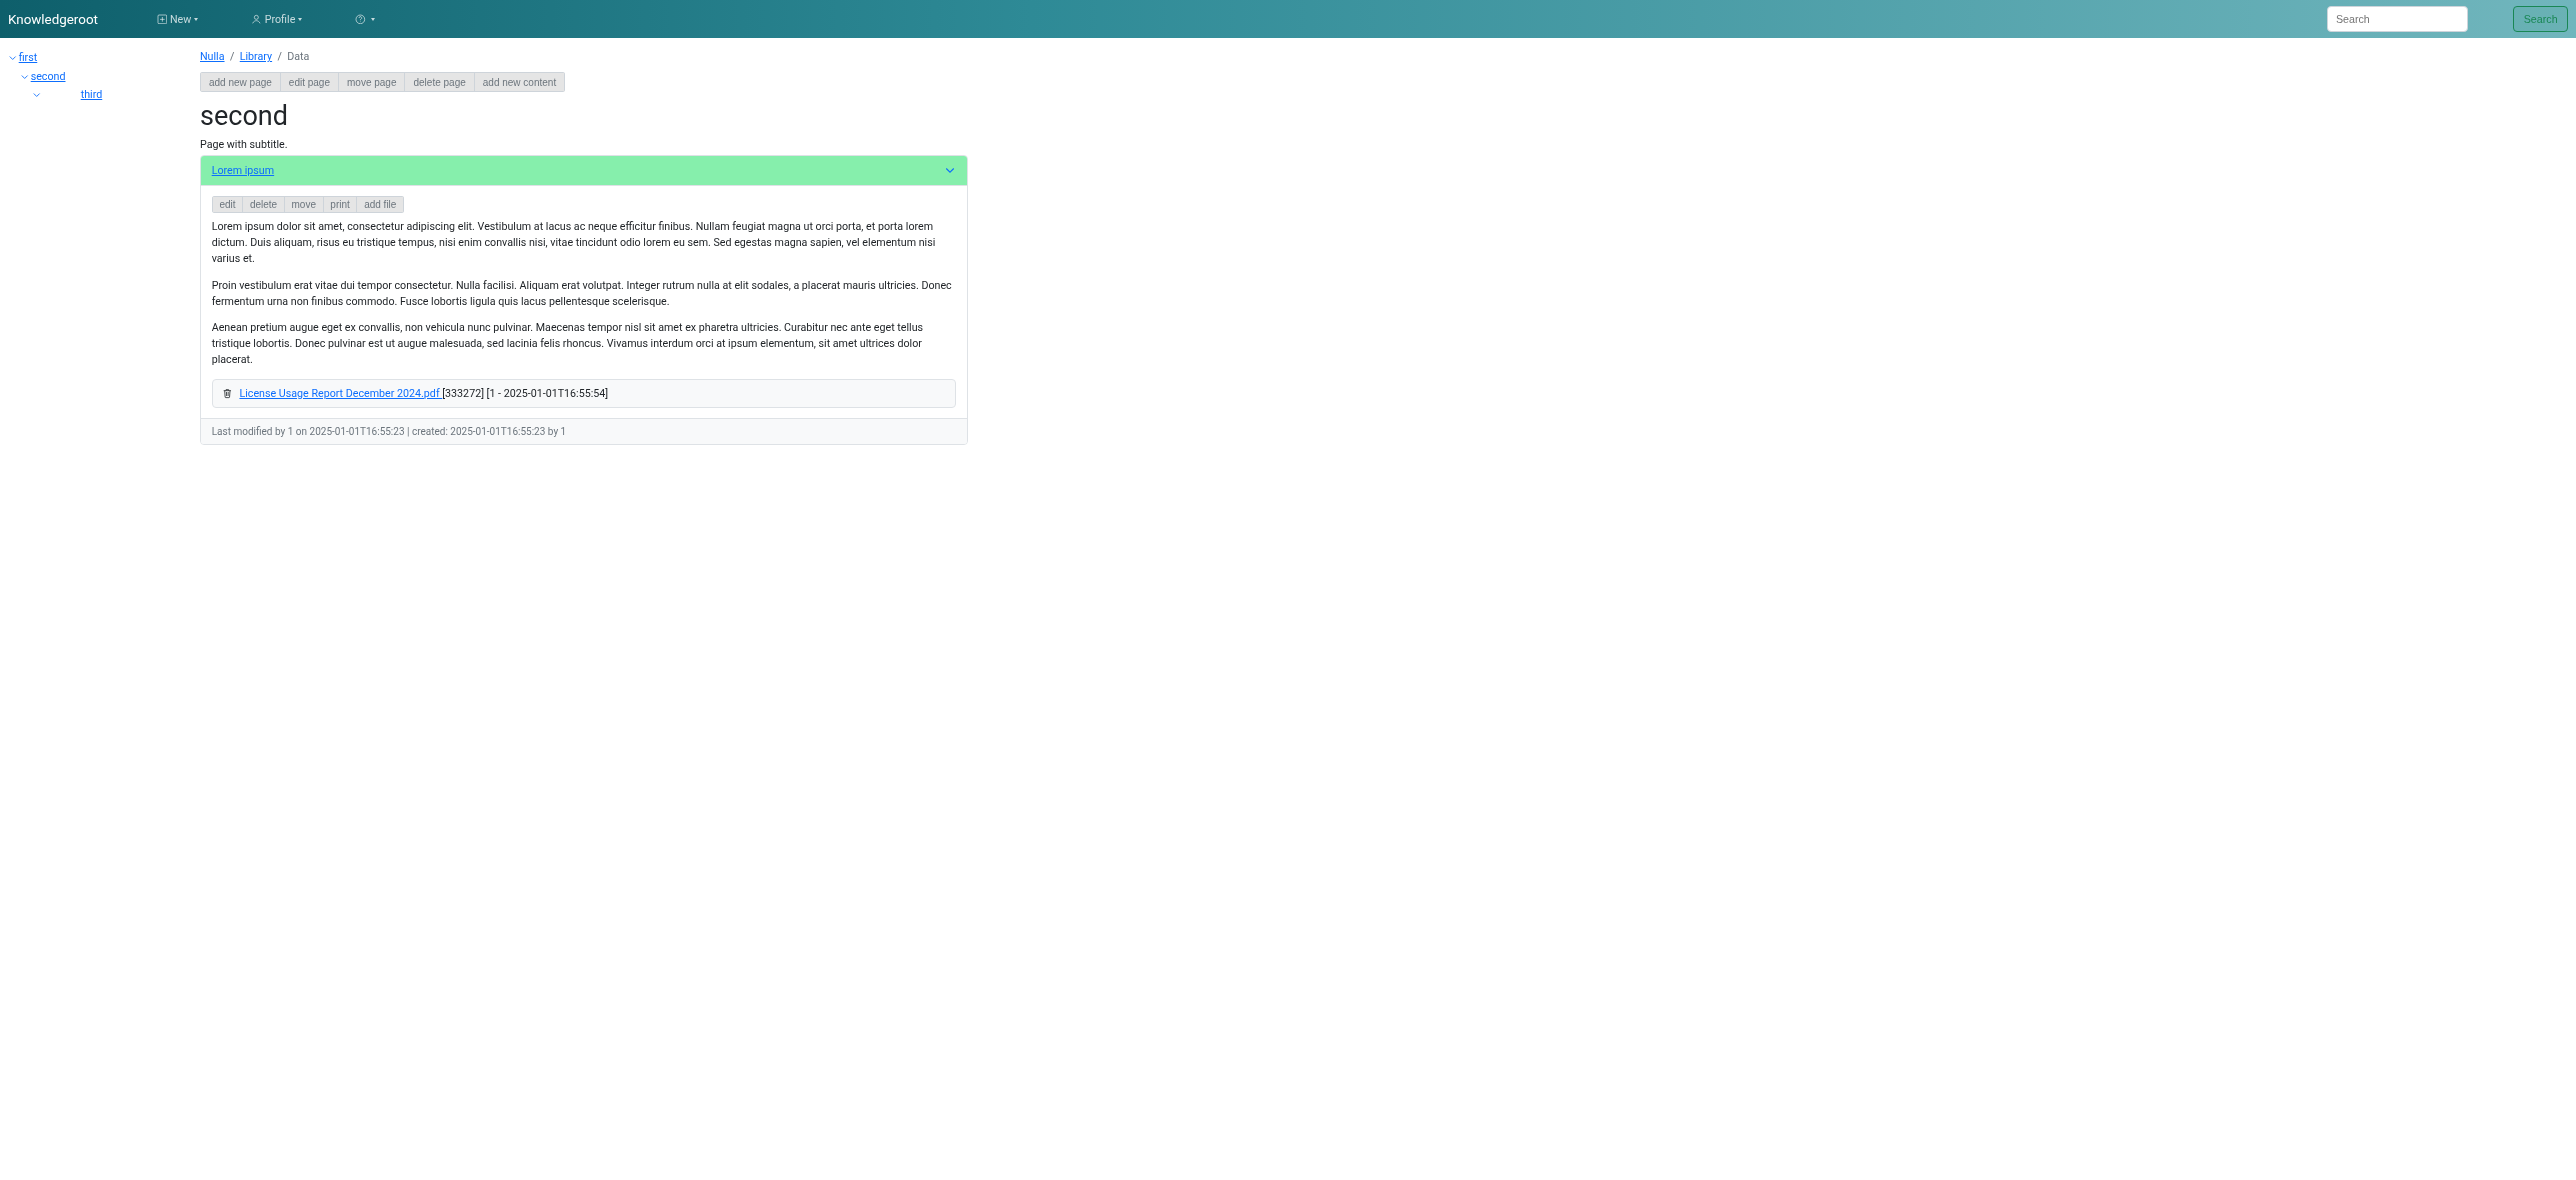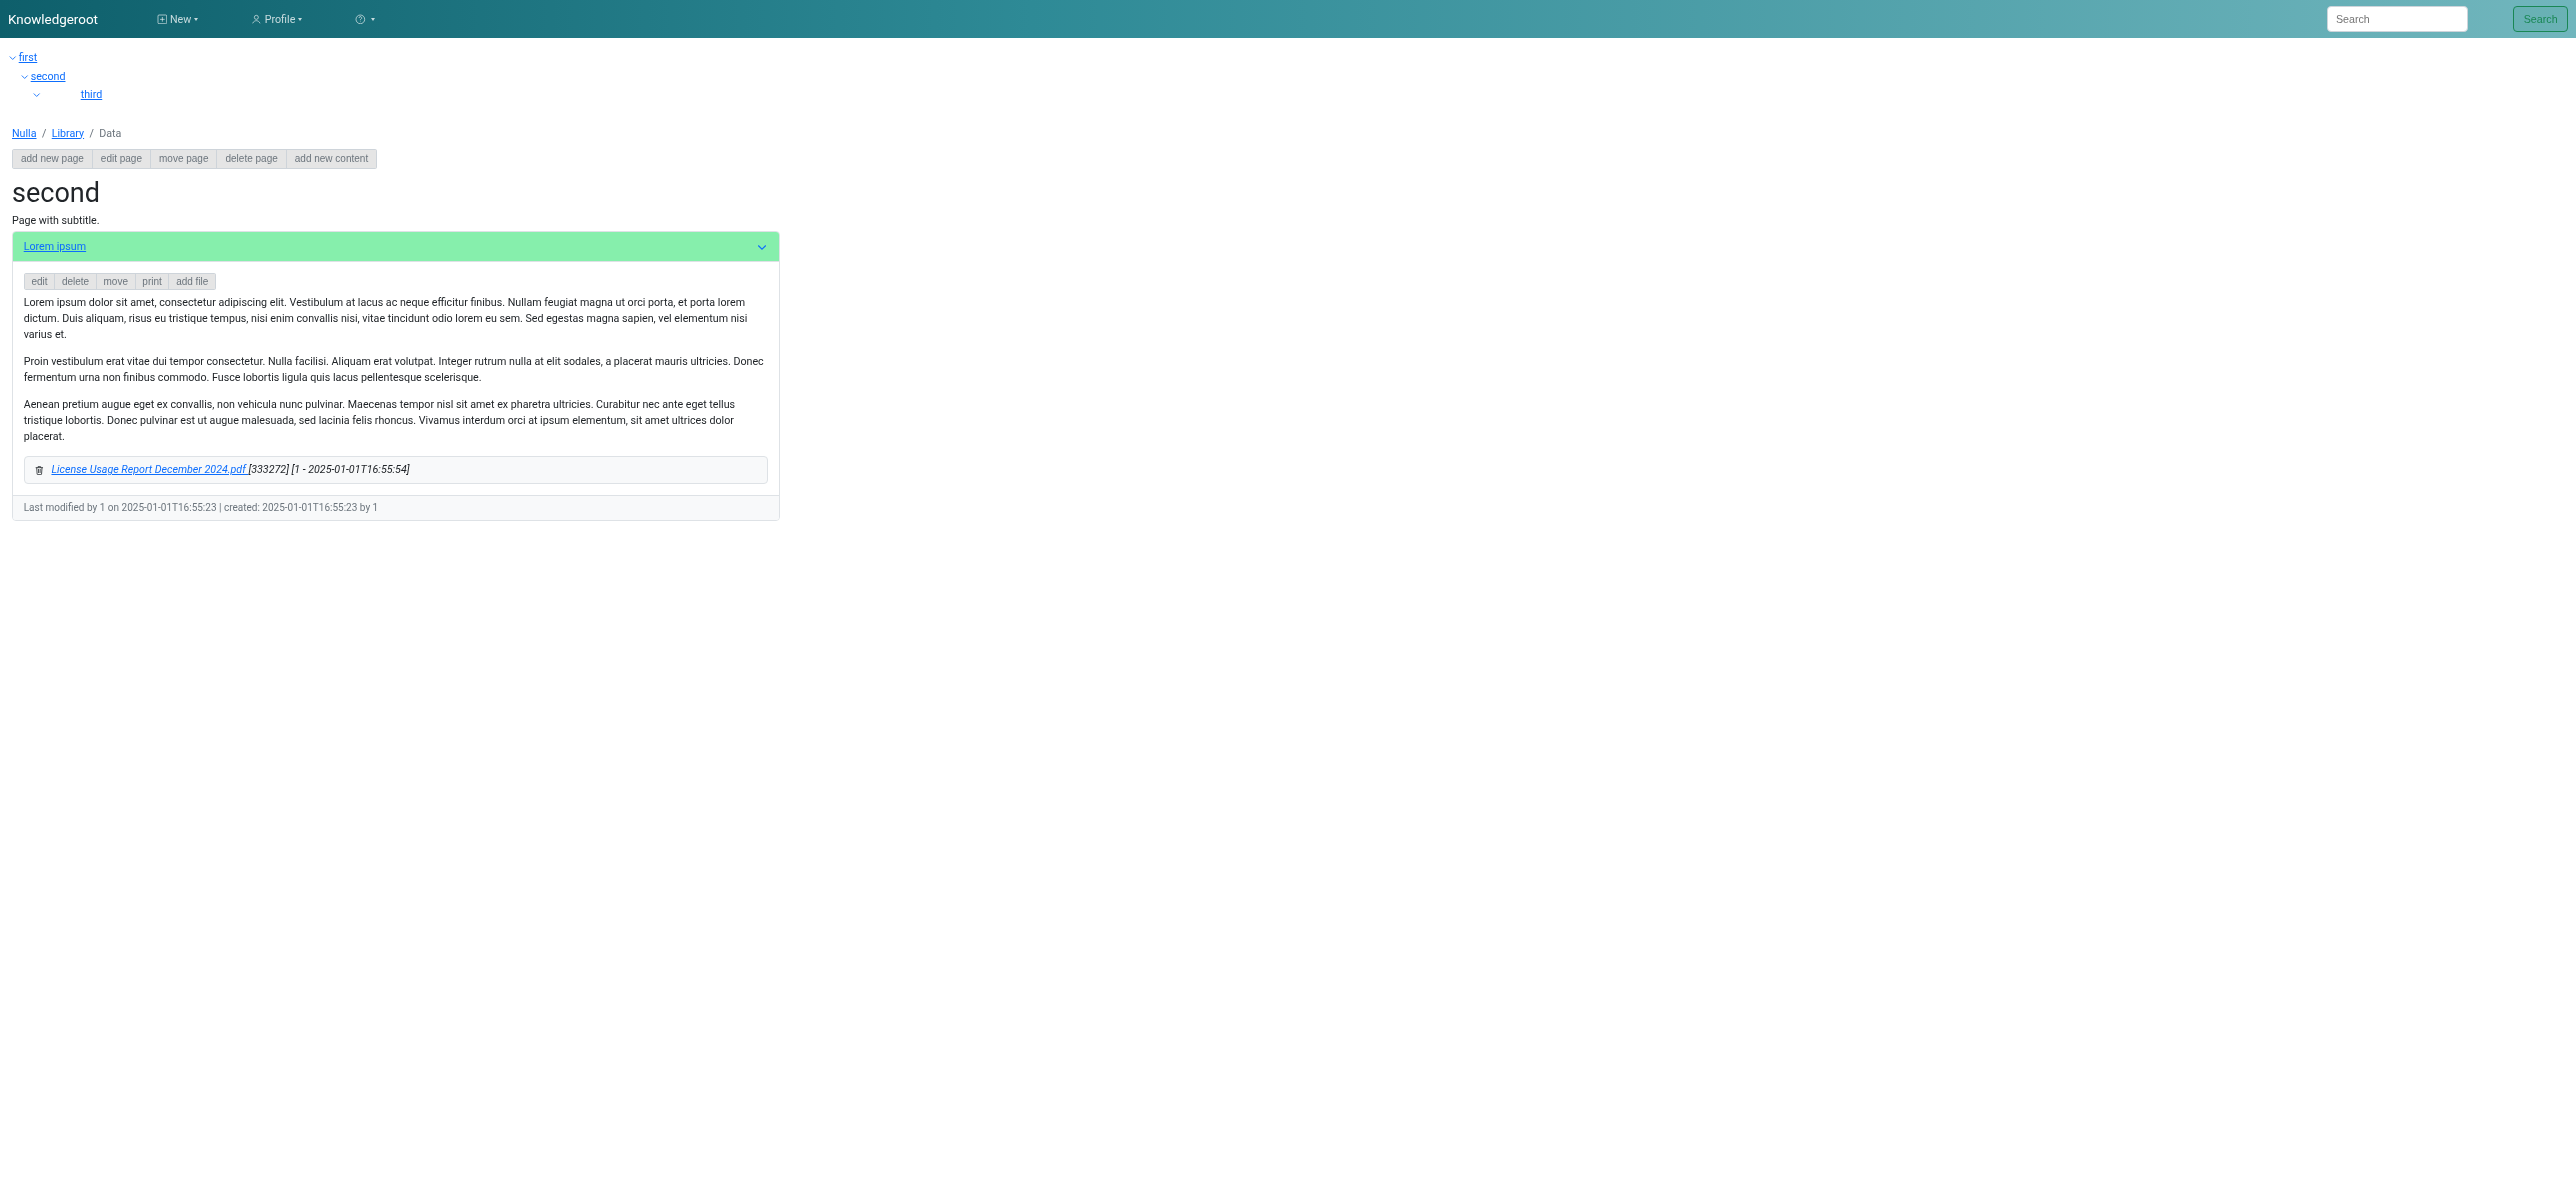--- a/index.html
+++ b/index.html
@@ -49,21 +49,21 @@
   margin-left: 5.4px;
   height: 25.5px;
   padding: 0 9.4px;
   border: 0.7px solid #198754;
   background: rgba(25,135,84,0.08);
   color: #198754;
   border-radius: 4px;
   font-size: 10.7px;
   cursor: pointer;
 }
-.layout { display: flex; flex-direction: column; }
+.layout { display: flex; }
 .sidebar {
   width: 188px;
   padding: 10.7px 8px;
   flex-shrink: 0;
 }
 .tree-node {
   display: flex;
   align-items: center;
   padding: 2.7px 0;
   cursor: pointer;
@@ -131,21 +131,20 @@
 .card-body p { margin: 0 0 10.7px 0; line-height: 1.5; }
 .file-row {
   border: 0.7px solid #dee2e6;
   border-radius: 4px;
   background: #f8f9fa;
   padding: 6.7px 9.4px;
   display: flex;
   align-items: center;
   gap: 6.7px;
   margin-top: 7px;
-  font-style: italic;
 }
 .file-row a { color: #0d6efd; text-decoration: underline; }
 .file-meta { color: #212529; }
 .card-footer {
   background: #f8f9fa;
   border-top: 0.7px solid #dee2e6;
   padding: 6.7px 10.7px;
   color: #6c757d;
   font-size: 10px;
 }

